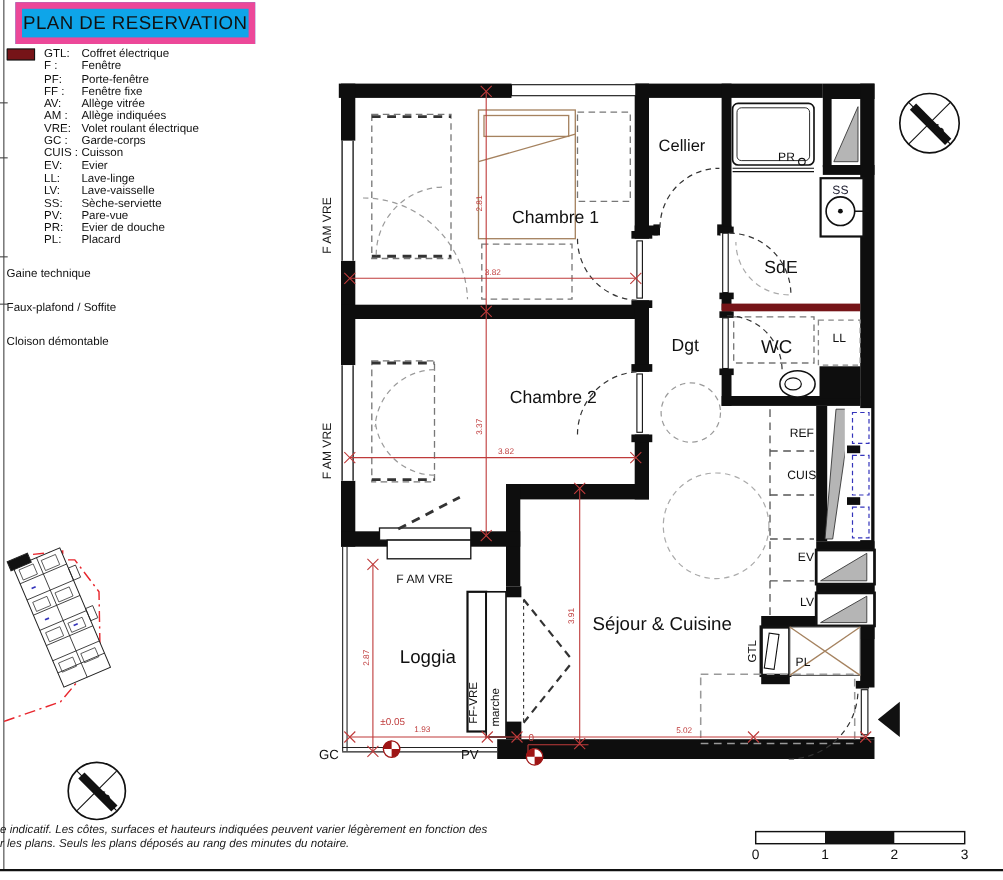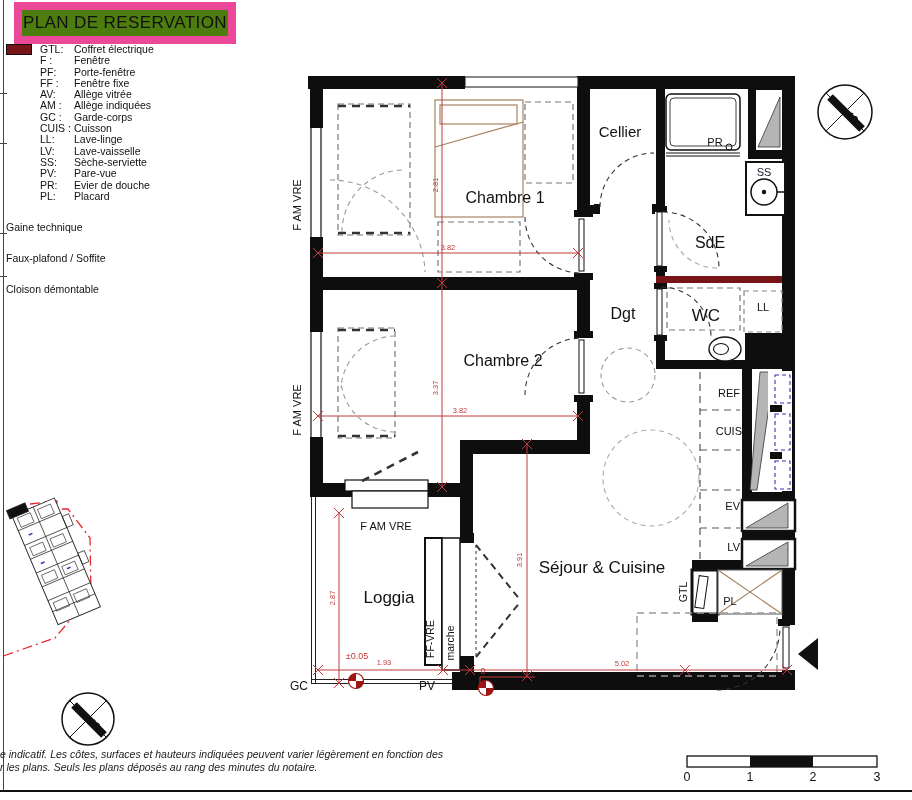--- a/index.html
+++ b/index.html
@@ -1,22 +1,22 @@
 <!DOCTYPE html>
 <html><head>
 <meta charset="utf-8">
 <style>
   html,body{margin:0;padding:0;background:#fff;}
   body{width:912px;height:800px;position:relative;overflow:hidden;
        font-family:"Liberation Sans",sans-serif;color:#111;}
   svg{position:absolute;left:0;top:0;z-index:1;}
   svg text{font-family:"Liberation Sans",sans-serif;}
   .overlay{position:absolute;z-index:2;}
-  .title-box{left:14px;top:2px;width:206px;height:26px;border:8px solid #ec4899;
-             background:#4d7c0f;display:flex;align-items:center;justify-content:center;
+  .title-box{left:14px;top:2px;width:206px;height:26px;border:6px solid #ec4899;
+             background:#0ea5e9;display:flex;align-items:center;justify-content:center;
              font-size:17px;letter-spacing:.4px;}
   .legend{left:6px;top:44px;width:260px;font-size:10.5px;line-height:11.3px;}
   .legend-row{display:flex;padding-left:34px;}
   .legend-abbr{width:34px;flex:0 0 34px;}
   .legend-swatch-row{display:flex;align-items:center;height:12px;margin-top:19px;}
   .legend-swatch{width:26px;height:11px;margin-right:8px;flex:0 0 26px;display:block;}
   .disclaimer{left:0;top:748px;width:460px;font-size:10.5px;line-height:13px;
               font-style:italic;color:#1a1a1a;white-space:nowrap;}
 </style>
 </head>
@@ -369,26 +369,34 @@
     </div>
   <div class="legend-row">
       <span class="legend-abbr">AV:</span>
       <span>Allège vitrée</span>
     </div>
   <div class="legend-row">
       <span class="legend-abbr">AM :</span>
       <span>Allège indiquées</span>
     </div>
   <div class="legend-row">
+      <span class="legend-abbr">VRE:</span>
+      <span>Volet roulant électrique</span>
+    </div>
+  <div class="legend-row">
       <span class="legend-abbr">GC :</span>
       <span>Garde-corps</span>
     </div>
   <div class="legend-row">
       <span class="legend-abbr">CUIS :</span>
       <span>Cuisson</span>
+    </div>
+  <div class="legend-row">
+      <span class="legend-abbr">EV:</span>
+      <span>Evier</span>
     </div>
   <div class="legend-row">
       <span class="legend-abbr">LL:</span>
       <span>Lave-linge</span>
     </div>
   <div class="legend-row">
       <span class="legend-abbr">LV:</span>
       <span>Lave-vaisselle</span>
     </div>
   <div class="legend-row">

